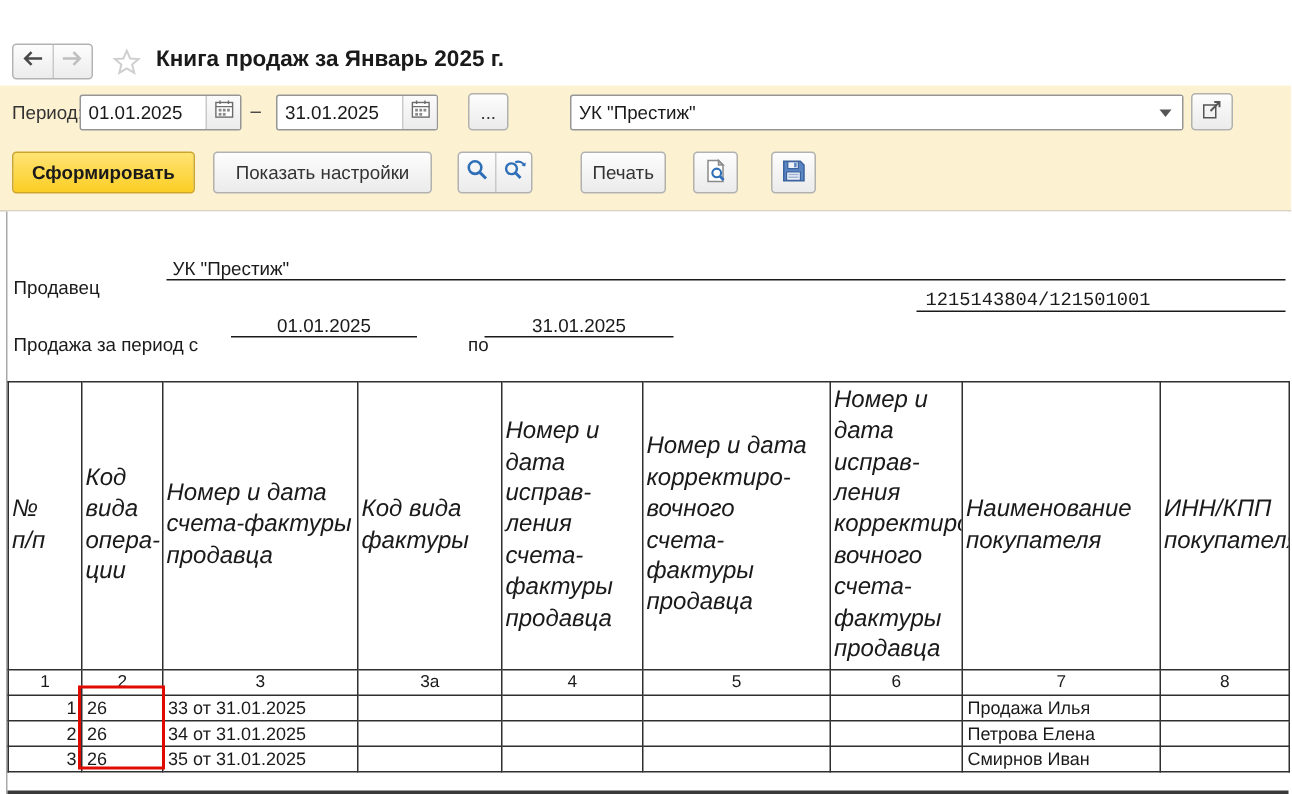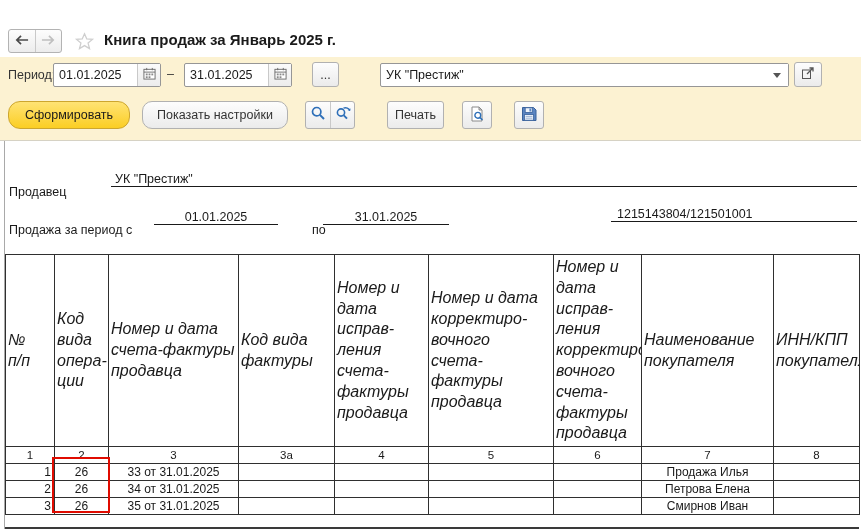--- a/index.html
+++ b/index.html
@@ -17,40 +17,40 @@
 
   
   .band { position:absolute; left:0; top:33px; width:861px; height:84px; background:#fcf2d2; border-bottom:1px solid #d6d2c4; }
   .flabel { position:absolute; top:11px; font-size:12.5px; color:#333; }
   .field { position:absolute; top:6px; height:24px; background:#fff; border:1px solid #969696; border-radius:2px; display:flex; }
   .field .txt { flex:1; font-size:12.5px; color:#1a1a1a; line-height:22px; padding:0 5px; overflow:hidden; white-space:nowrap; }
   .mini-btn { width:23px; height:100%; border-left:1px solid #c9c9c9; background:linear-gradient(#fbfbfb,#ececec); display:flex; align-items:center; justify-content:center; cursor:pointer; }
   .caret { width:0; height:0; border-left:4px solid transparent; border-right:4px solid transparent; border-top:5px solid #555; }
   .btn { position:absolute; height:28px; border:1px solid #b1b1b1; border-radius:3px; background:linear-gradient(#fdfdfd,#ebebeb); font-size:12.5px; color:#333; display:flex; align-items:center; justify-content:center; cursor:pointer; }
   .btn-sm { top:5px; height:25px; }
-  .btn-yellow { background:linear-gradient(#ffe374,#fbce24); border-color:#cda62e; color:#1a1a1a; font-weight:normal;border-radius:12px; }
+  .btn-yellow { background:linear-gradient(#ffe374,#fbce24); border-color:#cda62e; color:#1a1a1a; font-weight:bold; }
   .iconpair { position:absolute; height:28px; border:1px solid #b1b1b1; border-radius:3px; background:linear-gradient(#fdfdfd,#ebebeb); display:flex; }
   .iconpair .half { width:24px; display:flex; align-items:center; justify-content:center; cursor:pointer; }
   .iconpair .half + .half { border-left:1px solid #c9c9c9; }
 
   
   .report { position:absolute; left:4px; top:117px; width:855px; height:412px; background:#fff; border-left:1px solid #a9a9a9; font-size:12.5px; color:#1a1a1a; }
   .rline { position:absolute; white-space:nowrap; }
   .uline { position:absolute; border-bottom:1px solid #1a1a1a; height:15px; white-space:nowrap; }
   .uline.center { text-align:center; }
 
   
   table.rt { position:absolute; left:0; top:113px; width:854px; border-collapse:collapse; table-layout:fixed; }
   table.rt td { border:1px solid #2f2f2f; overflow:hidden; }
   tr.hdr { height:190px; }
   tr.hdr td { font-size:16px; text-align:left; vertical-align:middle; white-space:pre-line; line-height:1.3; padding:2px;font-style:italic; }
   tr.num { height:17px; }
   tr.num td { font-size:11.5px; text-align:center; line-height:15px; }
   tr.datarow { height:17px; }
-  tr.datarow td { font-size:12px; line-height:15px; padding:0 3px; white-space:nowrap;text-align:center; }
+  tr.datarow td { font-size:12px; line-height:15px; padding:0 3px; white-space:nowrap; }
   tr.datarow td.r { text-align:right; }
 
   .red-box { position:absolute; left:47px; top:316px; width:58px; height:56px; border:2px solid #e00b00; pointer-events:none; }
   .thick-line { position:absolute; left:0; top:386px; width:854px; height:3px; background:#3a3a3a; }
 </style>
 </head>
 <body>
 
 <div class="screen">
 
@@ -134,21 +134,21 @@
     <div class="btn btn-sm" style="left:794px; width:28px;">
       <span>
         <svg width="14" height="14" viewBox="0 0 14 14">
             <rect x="1.5" y="4" width="8" height="8.5" fill="none" stroke="#555"></rect>
             <path d="M6 8l6-6M8.5 2H12v3.5" stroke="#555" fill="none" stroke-width="1.3"></path>
           </svg>
       </span>
     </div>
 
     <div class="btn btn-yellow" style="left:8px; top:44px; width:122px;">Сформировать</div>
-    <div class="btn" style="left:142px; top:44px; width:146px;border-radius:10px;">Показать настройки</div>
+    <div class="btn" style="left:142px; top:44px; width:146px;">Показать настройки</div>
 
     <div class="iconpair" style="left:305px; top:44px;">
       <div class="half">
         <span>
           <svg width="16" height="16" viewBox="0 0 16 16">
               <circle cx="6.7" cy="6.7" r="4.2" fill="none" stroke="#2e6fb8" stroke-width="1.7"></circle>
               <line x1="9.9" y1="9.9" x2="14" y2="14" stroke="#2e6fb8" stroke-width="2"></line>
             </svg>
         </span>
       </div>
@@ -190,21 +190,21 @@
       </span>
     </div>
 
   </div>
 
   <div class="report">
 
     <span class="rline" style="left:4px; top:44px;">Продавец</span>
     <div class="uline" style="left:106px; top:31px; width:746px; padding-left:4px;">УК "Престиж"</div>
 
-    <div class="uline" style="left:606px; top:66px; width:246px; padding-left:6px;">1215143804/121501001</div>
+    <div class="uline" style="left:606px; top:52px; width:246px; padding-left:6px;font-family:Liberation Mono, monospace;">1215143804/121501001</div>
 
     <span class="rline" style="left:4px; top:82px;">Продажа за период с</span>
     <div class="uline center" style="left:149px; top:69px; width:124px;">01.01.2025</div>
     <span class="rline" style="left:289px; top:82px;padding-left:18px;">по</span>
     <div class="uline center" style="left:318px; top:69px; width:126px;">31.01.2025</div>
 
     <table class="rt">
       <colgroup>
         <col style="width:49px">
           <col style="width:54px">

